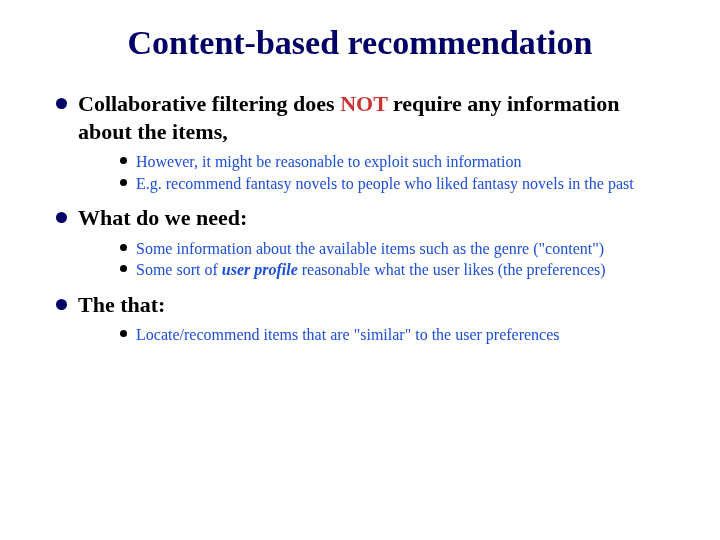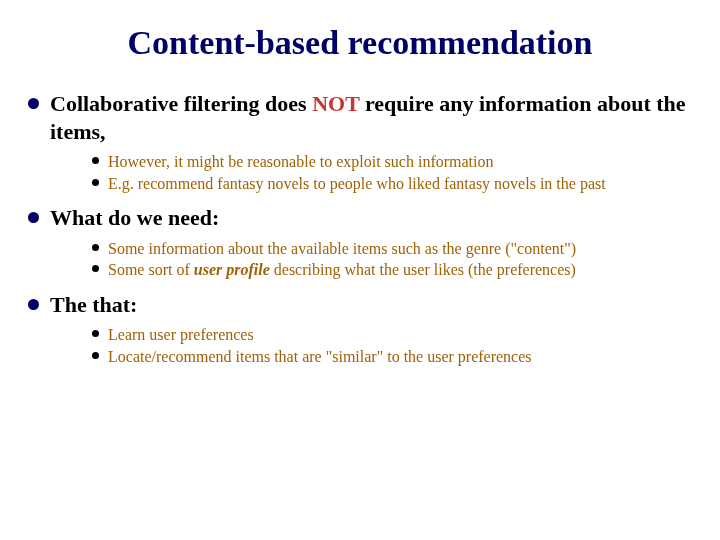--- a/index.html
+++ b/index.html
@@ -1,25 +1,25 @@
 <!DOCTYPE html>
 <html><head>
 <meta charset="utf-8">
 <style>
   * { margin: 0; padding: 0; box-sizing: border-box; }
   html, body { width: 720px; height: 540px; background: #fff; font-family: "Times New Roman", Times, serif; color: #000; }
-  .slide { width: 720px; height: 540px; position: relative; padding: 18px 14px; }
+  .slide { width: 720px; height: 540px; position: relative; padding: 18px 42px; }
   .title { text-align: center; font-size: 34px; color: #000066; margin-top: 6px; margin-bottom: 22px; }
   .top-list { list-style: none; padding-left: 14px; margin-top: 28px; }
   .top-list > li { position: relative; padding-left: 22px; margin-bottom: 10px; }
   .top-list > li::before { content: ""; position: absolute; left: 0; top: 8px; width: 11px; height: 11px; background: #000066; border-radius: 50%; }
   .top-text { font-size: 22px; font-weight: bold; color: #000; line-height: 1.25; }
   .top-text .hot { color: #cc3333; }
   .sub-list { list-style: none; padding-left: 42px; margin-top: 6px; margin-bottom: 4px; }
-  .sub-list > li { position: relative; padding-left: 16px; font-size: 16px; color: #a16207; line-height: 1.35; }
+  .sub-list > li { position: relative; padding-left: 16px; font-size: 16px; color: #1d4ed8; line-height: 1.35; }
   .sub-list > li::before { content: ""; position: absolute; left: 0; top: 6px; width: 7px; height: 7px; background: #000; border-radius: 50%; }
   .italic { font-style: italic; font-weight: bold; }
 </style>
 </head>
 <body>
 
 <div class="slide">
   <h1 class="title">Content-based recommendation</h1>
   <ul class="top-list">
 
@@ -33,29 +33,28 @@
       </ul>
     </li>
 
     <li>
       <div class="top-text">
         <span>What do we need:</span>
       </div>
       <ul class="sub-list">
         <li>Some information about the available items such as the genre ("content")</li>
         <li>
-          <span>Some sort of </span><span class="italic">user profile</span><span> describing what the user likes (the preferences)</span>
+          <span>Some sort of </span><span class="italic">user profile</span><span> reasonable what the user likes (the preferences)</span>
         </li>
       </ul>
     </li>
 
     <li>
       <div class="top-text">
         <span>The that:</span>
       </div>
       <ul class="sub-list">
-        <li>Learn user preferences</li>
         <li>Locate/recommend items that are "similar" to the user preferences</li>
       </ul>
     </li>
 
   </ul>
 </div>
 
 </body></html>

